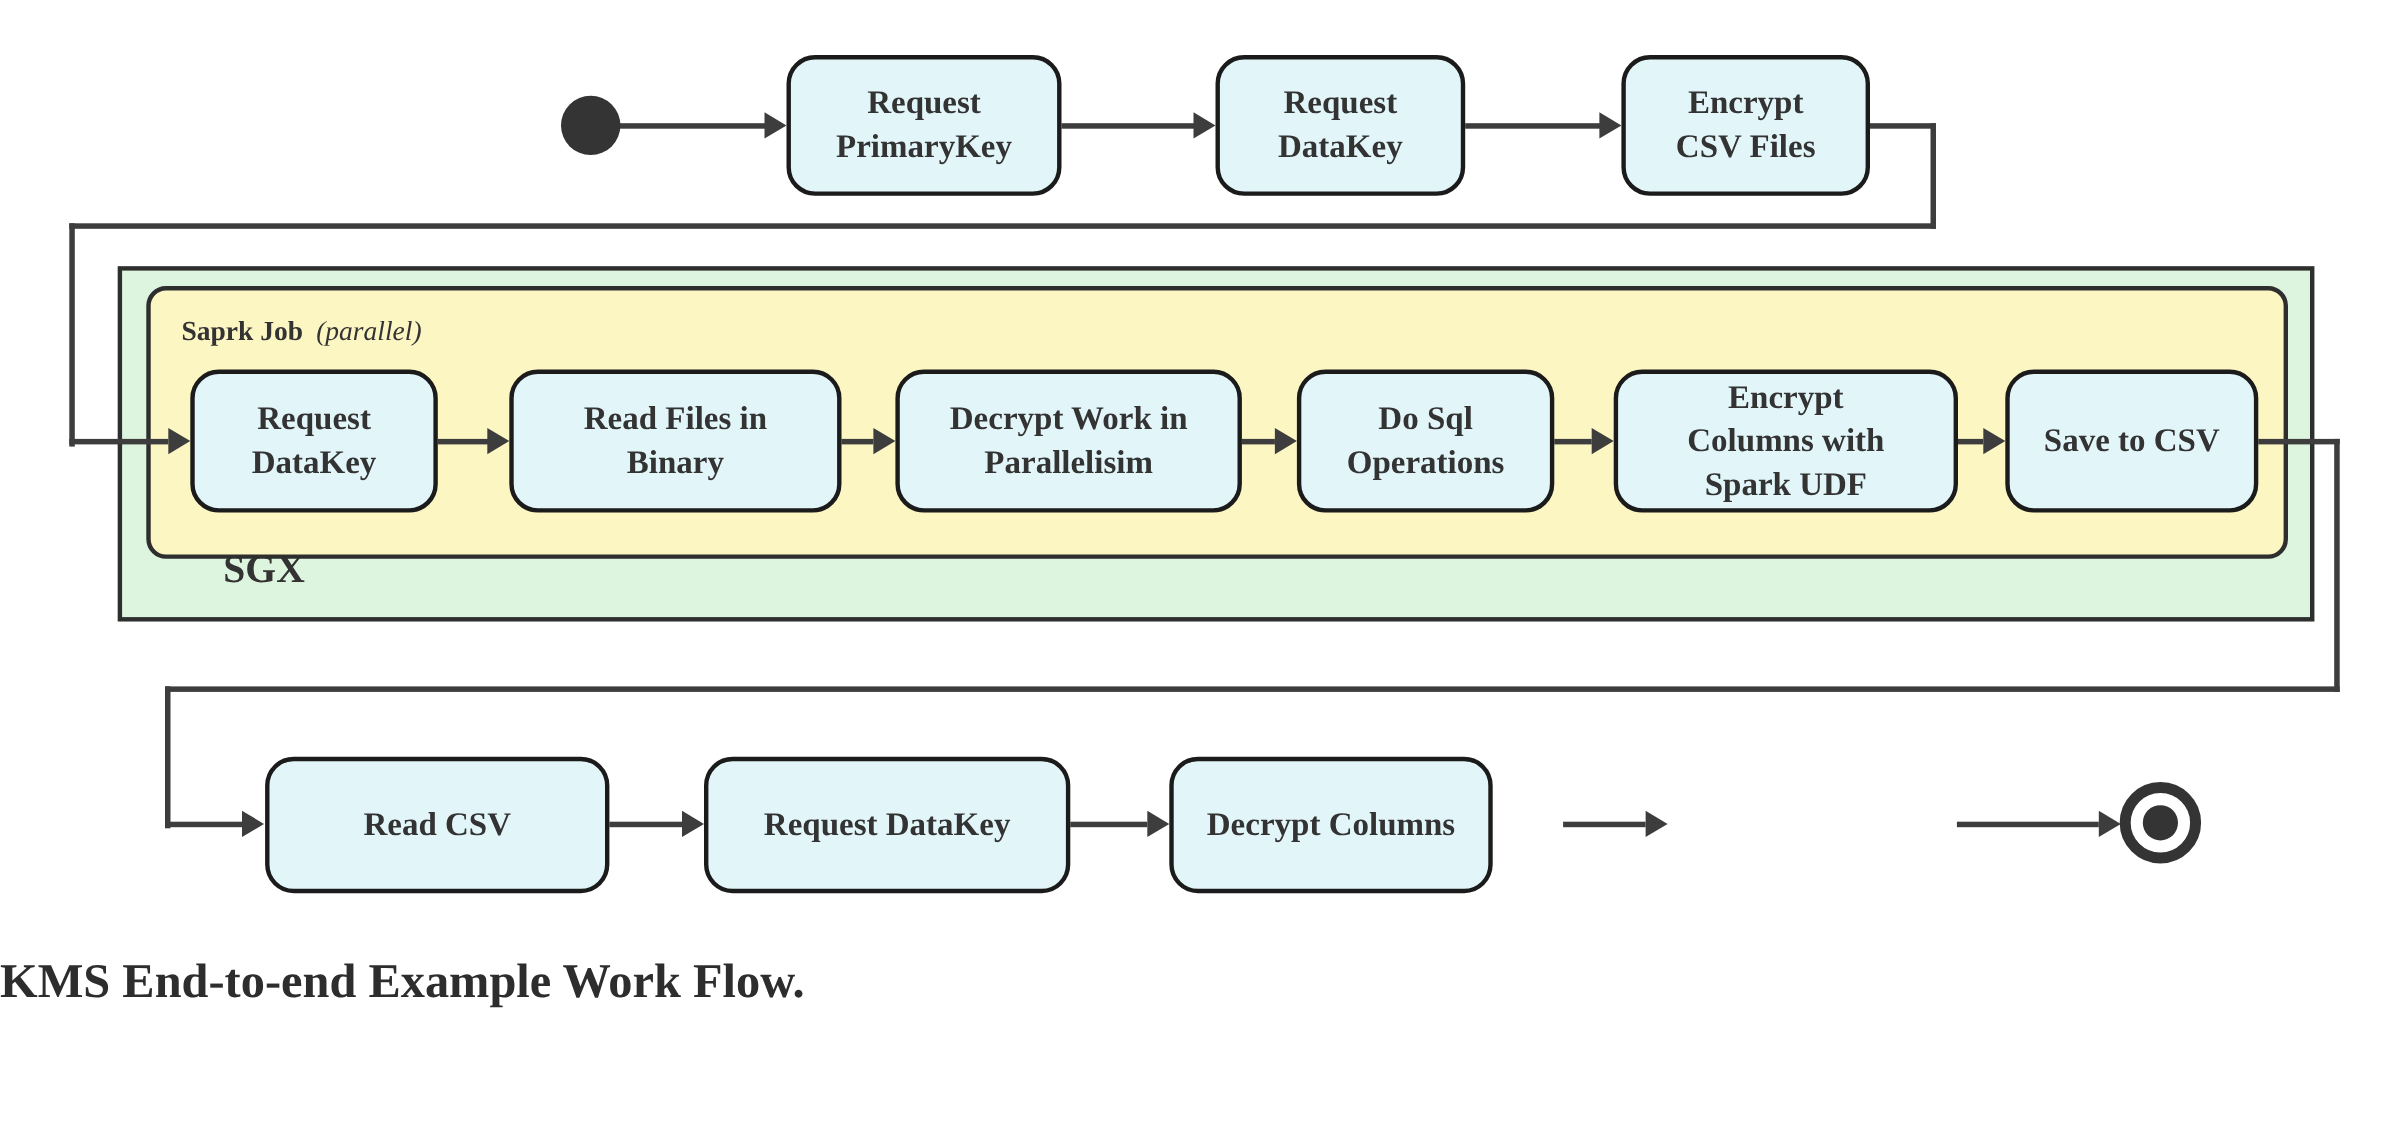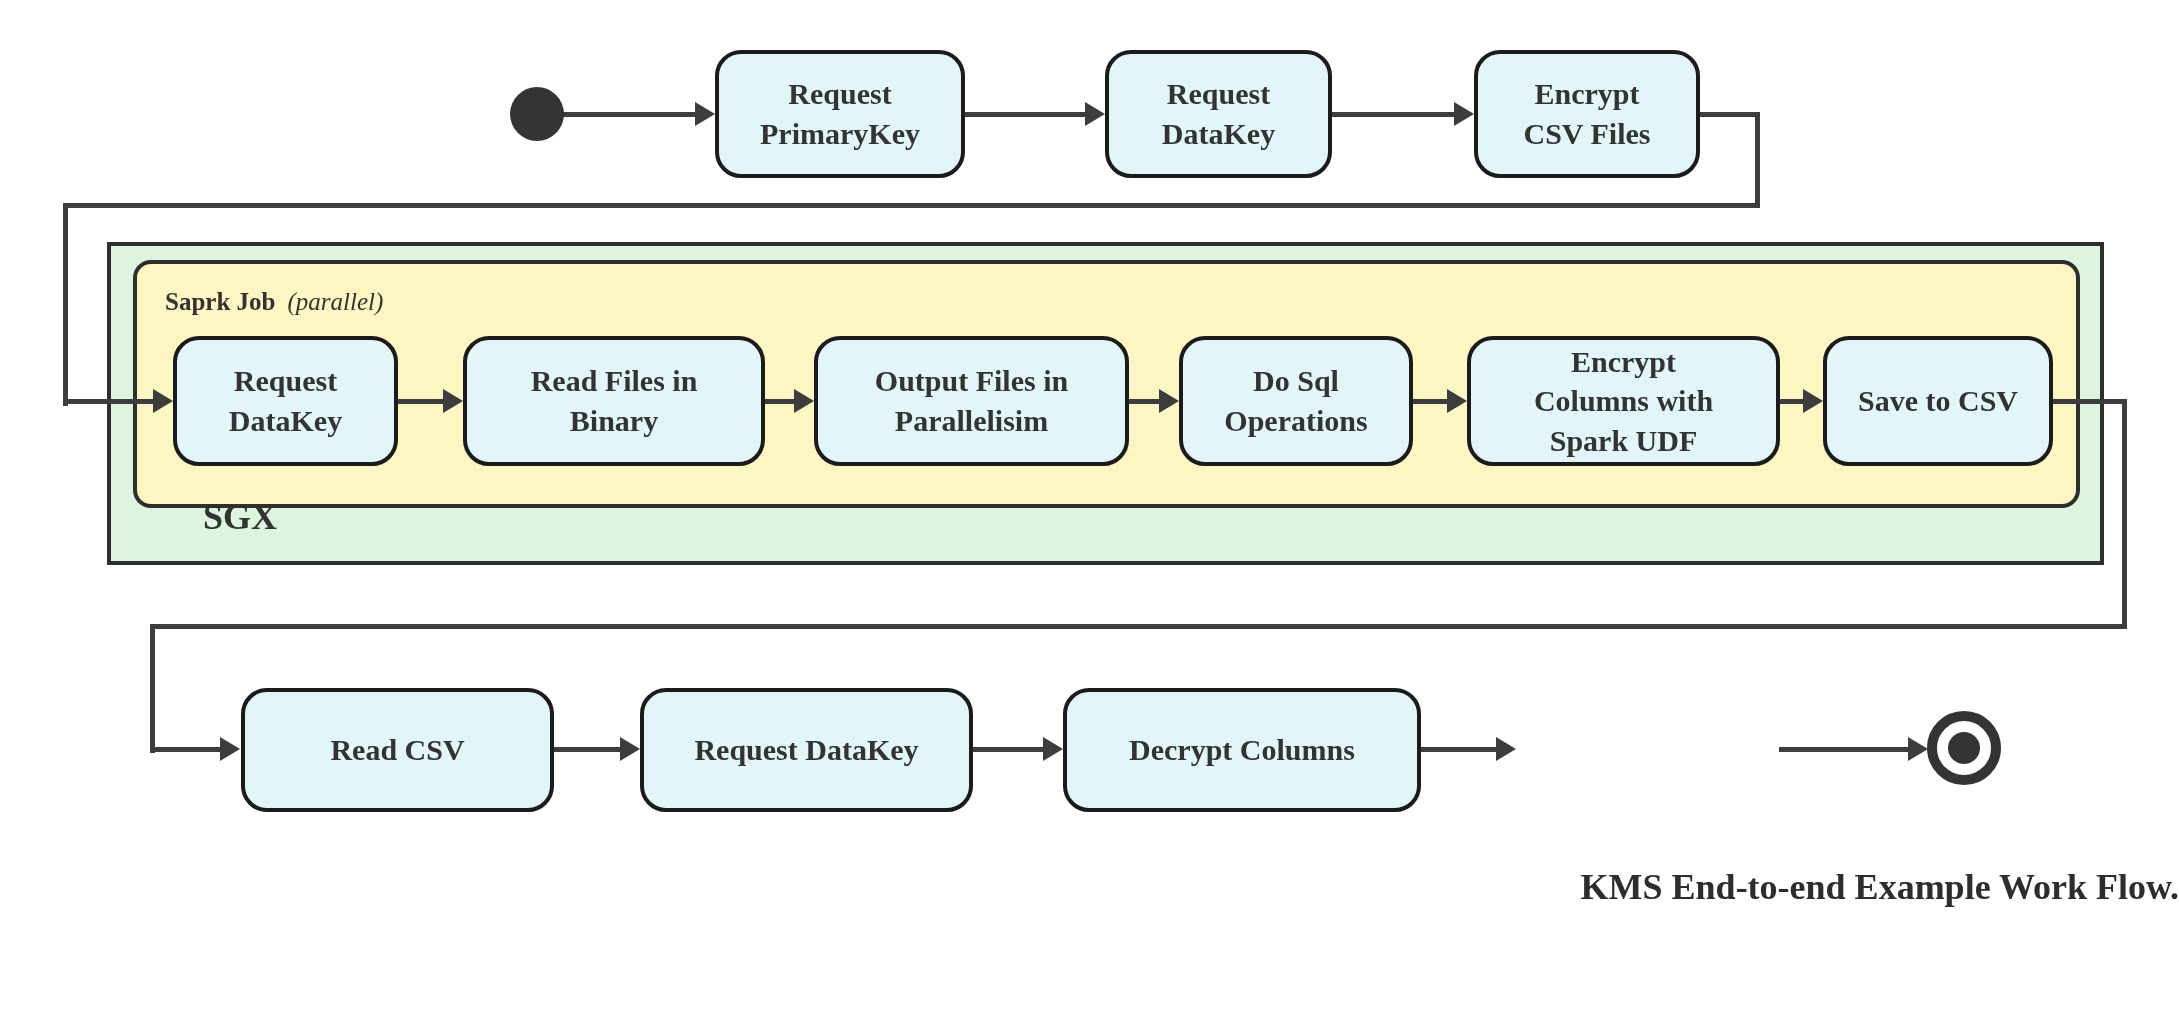--- a/index.html
+++ b/index.html
@@ -27,21 +27,21 @@
   
   .edge{position:absolute;background:var(--edge,#3d3d3d);}
   .edge.h{height:5px;}
   .edge.v{width:5px;}
   .ah{position:absolute;width:0;height:0;border-top:12px solid transparent;border-bottom:12px solid transparent;border-left:20px solid var(--edge,#3d3d3d);}
   
   .start-circle{position:absolute;left:510px;top:87px;width:54px;height:54px;border-radius:50%;background:var(--terminal,#343434);}
   .end-circle{position:absolute;left:1927px;top:711px;width:74px;height:74px;box-sizing:border-box;border:10px solid var(--terminal,#343434);border-radius:50%;background:#ffffff;display:flex;align-items:center;justify-content:center;}
   .end-circle .dot{width:32px;height:32px;border-radius:50%;background:var(--terminal,#343434);}
   
-  .caption{position:absolute;left:0;top:866px;width:100%;text-align:right;font-weight:bold;font-size:36px;color:#2d2d2d;}
+  .caption{position:absolute;left:0;top:866px;width:100%;text-align:left;font-weight:bold;font-size:44px;color:#2d2d2d;}
 </style>
 </head>
 <body>
 
 <div class="canvas">
 
   <div class="container sgx">
     <div class="container-label sgx-label">SGX</div>
   </div>
   <div class="container spark">
@@ -111,21 +111,21 @@
 
   <div class="node mid" style="left:173px;width:225px;">
     <span>Request
 DataKey</span>
   </div>
   <div class="node mid" style="left:463px;width:302px;">
     <span>Read Files in
 Binary</span>
   </div>
   <div class="node mid" style="left:814px;width:315px;">
-    <span>Output Files in
+    <span>Decrypt Work in
 Parallelisim</span>
   </div>
   <div class="node mid" style="left:1179px;width:234px;">
     <span>Do Sql
 Operations</span>
   </div>
   <div class="node mid" style="left:1467px;width:313px;">
     <span>Encrypt
 Columns with
 Spark UDF</span>
@@ -133,19 +133,19 @@
   <div class="node mid" style="left:1823px;width:230px;">
     <span>Save to CSV</span>
   </div>
 
   <div class="node bottom" style="left:241px;width:313px;">
     <span>Read CSV</span>
   </div>
   <div class="node bottom" style="left:640px;width:333px;">
     <span>Request DataKey</span>
   </div>
-  <div class="node bottom" style="left:1063px;width:358px;">
+  <div class="node bottom" style="left:1063px;width:294px;">
     <span>Decrypt Columns</span>
   </div>
 
   <div class="caption">KMS End-to-end Example Work Flow.</div>
 
 </div>
 
 </body></html>

